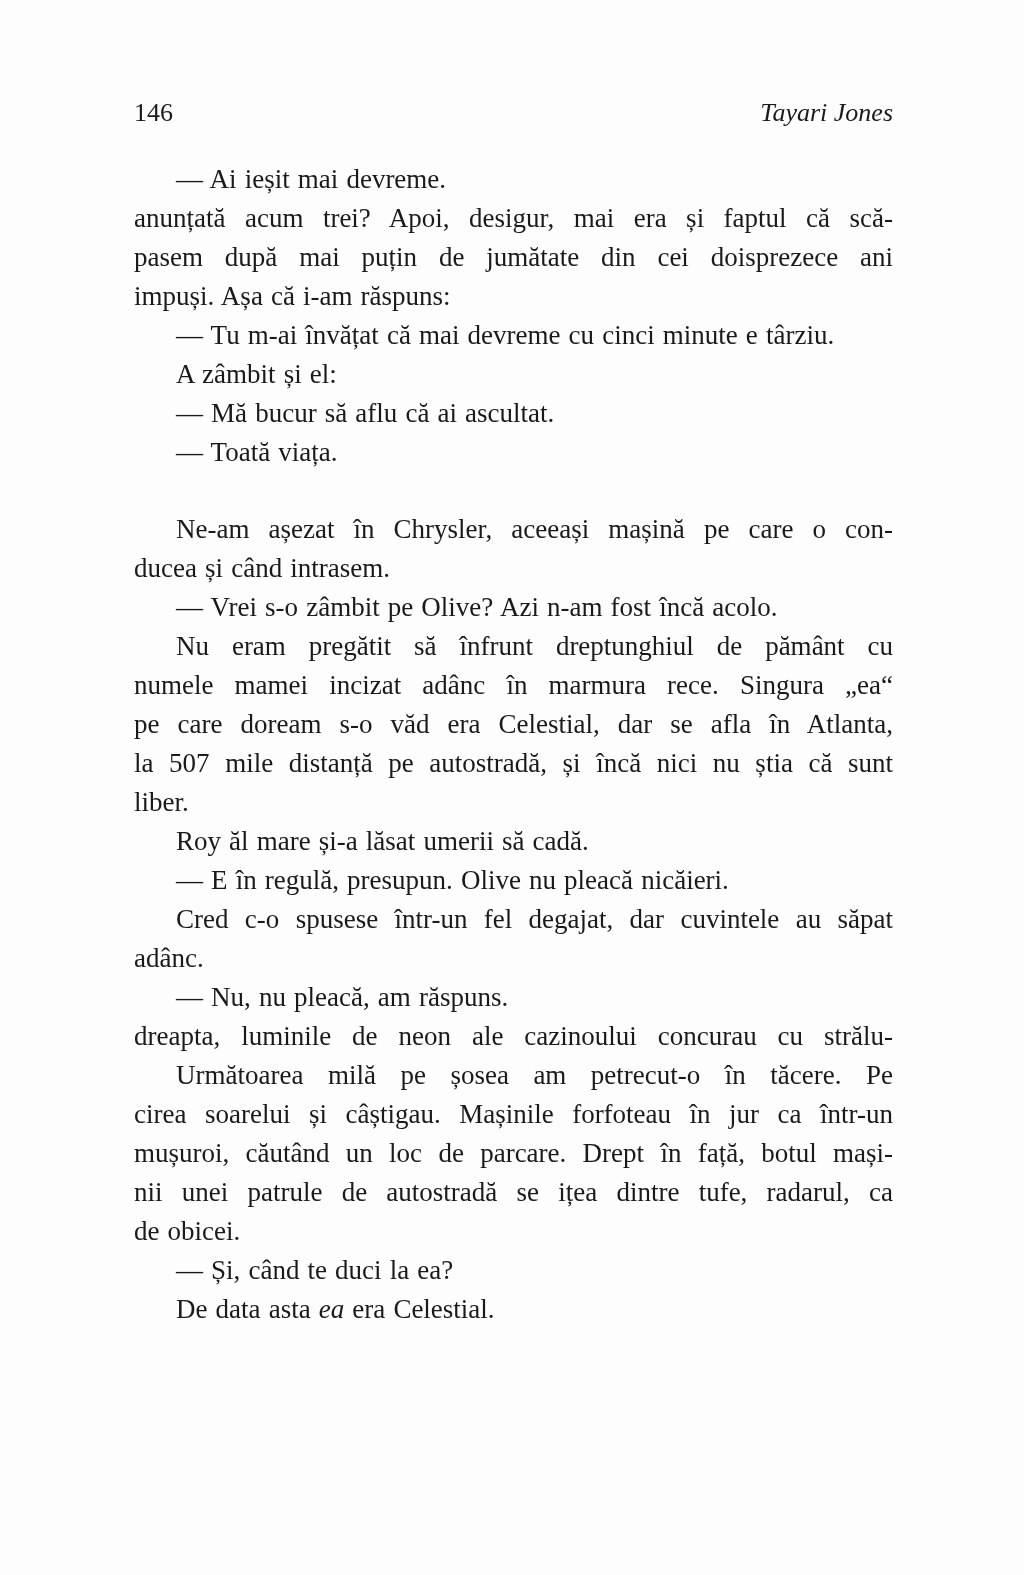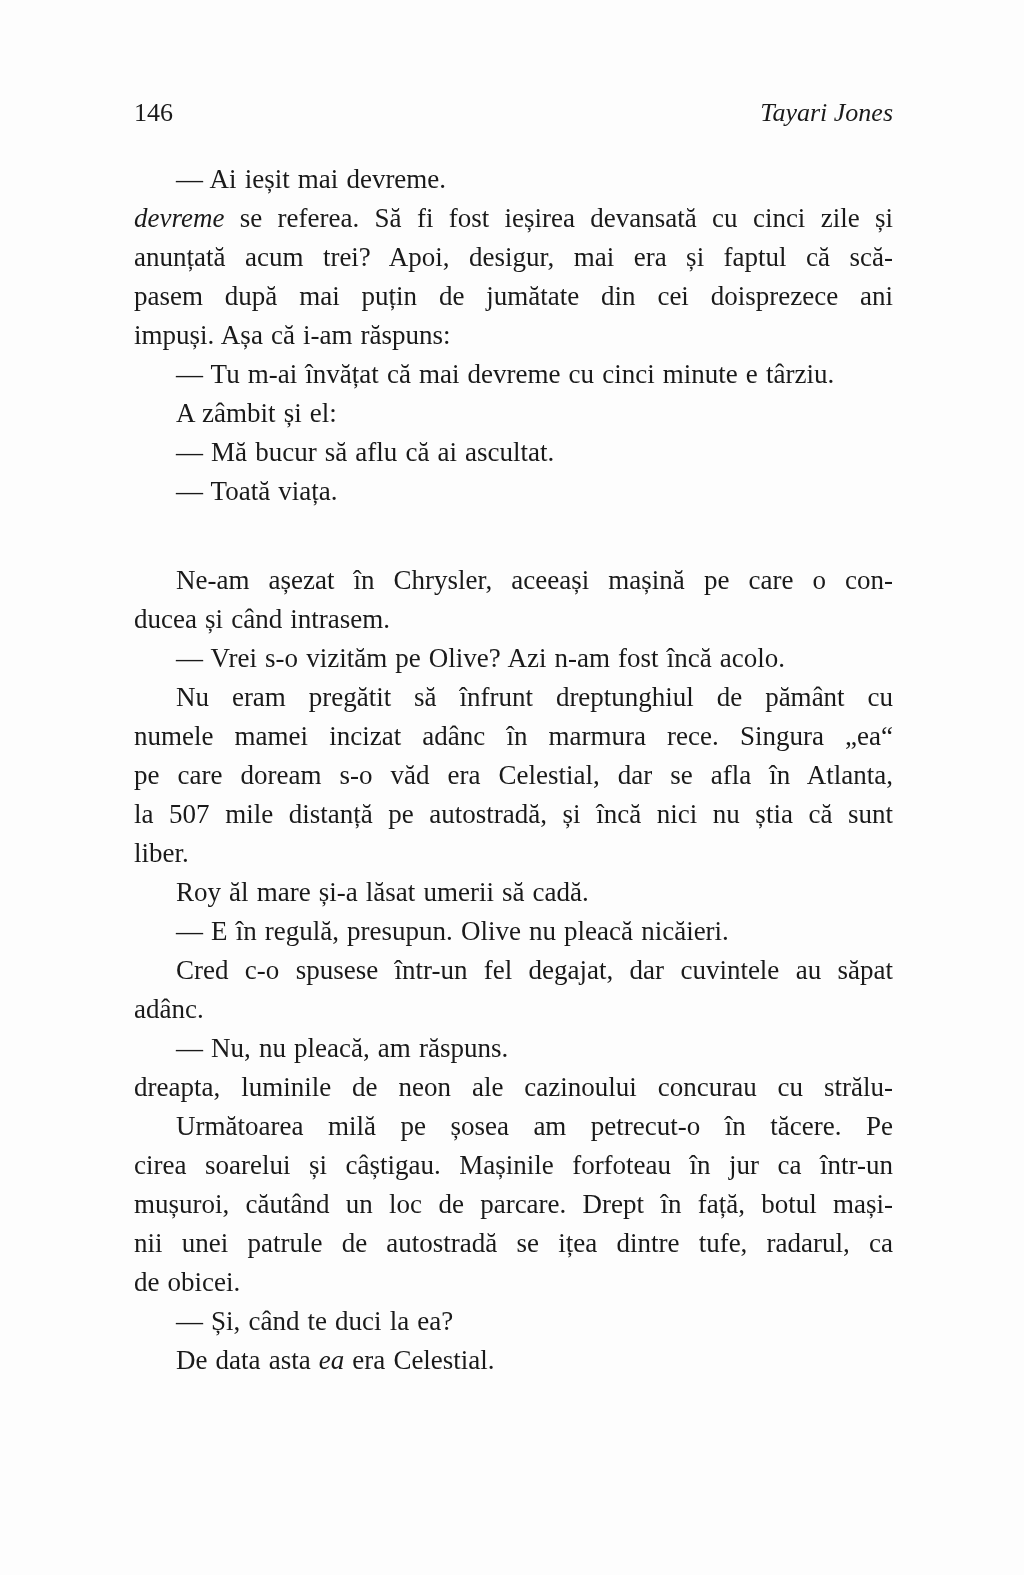--- a/index.html
+++ b/index.html
@@ -46,47 +46,46 @@
   }
   .line.j {
     text-align: justify;
     text-align-last: justify;
   }
   .line.ind {
     text-indent: 42px;
     font-family: Liberation Serif, serif;
   }
   .line.gap {
-    margin-top: 50px;
+    margin-top: 38px;
   }
   .it {
     font-style: italic;
   }
 </style>
 </head>
 <body>
 
 <div class="page">
   <div class="header">
     <span class="page-number">146</span>
     <span class="running-head">Tayari Jones</span>
   </div>
   <div class="body-text">
       <div class="line ind"><span>— Ai ieșit mai devreme.</span></div>
-      <div class="line j"><span class="it">devreme</span><span> se referea. Să fi fost ieșirea devansată cu cinci zile și</span></div>
       <div class="line j"><span>anunțată acum trei? Apoi, desigur, mai era și faptul că scă-</span></div>
       <div class="line j"><span>pasem după mai puțin de jumătate din cei doisprezece ani</span></div>
       <div class="line"><span>impuși. Așa că i-am răspuns:</span></div>
       <div class="line ind"><span>— Tu m-ai învățat că mai devreme cu cinci minute e târziu.</span></div>
       <div class="line ind"><span>A zâmbit și el:</span></div>
       <div class="line ind"><span>— Mă bucur să aflu că ai ascultat.</span></div>
       <div class="line ind"><span>— Toată viața.</span></div>
       <div class="line j ind gap"><span>Ne-am așezat în Chrysler, aceeași mașină pe care o con-</span></div>
       <div class="line"><span>ducea și când intrasem.</span></div>
-      <div class="line ind"><span>— Vrei s-o vizităm pe Olive? Azi n-am fost încă acolo.</span></div>
+      <div class="line ind"><span>— Vrei s-o zâmbit pe Olive? Azi n-am fost încă acolo.</span></div>
       <div class="line j ind"><span>Nu eram pregătit să înfrunt dreptunghiul de pământ cu</span></div>
       <div class="line j"><span>numele mamei incizat adânc în marmura rece. Singura „ea“</span></div>
       <div class="line j"><span>pe care doream s-o văd era Celestial, dar se afla în Atlanta,</span></div>
       <div class="line j"><span>la 507 mile distanță pe autostradă, și încă nici nu știa că sunt</span></div>
       <div class="line"><span>liber.</span></div>
       <div class="line ind"><span>Roy ăl mare și-a lăsat umerii să cadă.</span></div>
       <div class="line ind"><span>— E în regulă, presupun. Olive nu pleacă nicăieri.</span></div>
       <div class="line j ind"><span>Cred c-o spusese într-un fel degajat, dar cuvintele au săpat</span></div>
       <div class="line"><span>adânc.</span></div>
       <div class="line ind"><span>— Nu, nu pleacă, am răspuns.</span></div>

